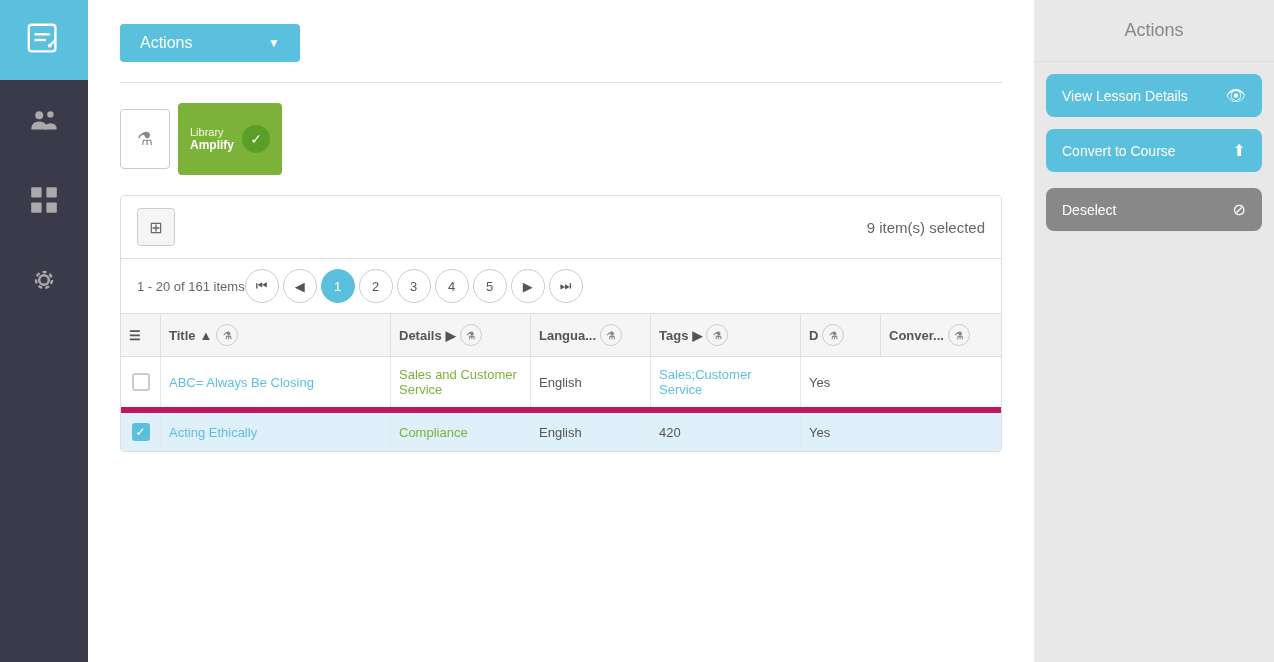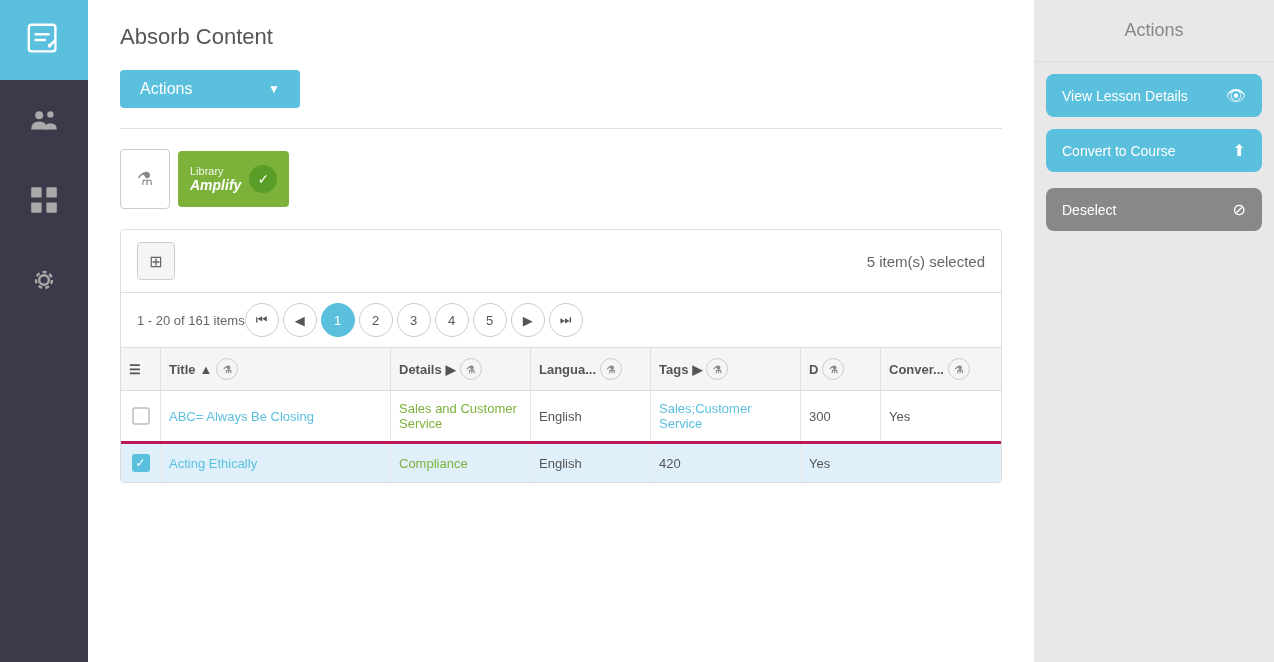--- a/index.html
+++ b/index.html
@@ -94,25 +94,25 @@
       font-size: 18px;
     }
     .library-tag {
       background: #7cb23a;
       color: white;
       border-radius: 4px;
       padding: 6px 12px;
       display: flex;
       align-items: center;
       gap: 8px;
-      height: 56px;
+      height: 72px;
       cursor: pointer;
     }
     .library-tag .lib-text { font-size: 11px; opacity: 0.9; }
-    .library-tag .lib-name { font-size: 14px; font-weight: bold; font-style: italic; }
+    .library-tag .lib-name { font-size: 12px; font-weight: bold; }
     .library-tag .check-circle {
       width: 28px; height: 28px;
       background: #5a9e28;
       border-radius: 50%;
       display: flex; align-items: center; justify-content: center;
       color: white; font-size: 14px;
     }
 
     
     .table-container {
@@ -192,21 +192,21 @@
       display: flex; align-items: center; justify-content: center;
       font-size: 10px;
       cursor: pointer;
       color: #888;
     }
 
     
     .data-row {
       display: grid;
       grid-template-columns: 40px 1fr 140px 120px 150px 80px 120px;
-      border-bottom: 3px solid #be185d;
+      border-bottom: 6px solid #be185d;
       background: #fff;
     }
     .data-row.selected { background: #dff0fa; }
     .data-row:last-child { border-bottom: none; }
     .cell {
       padding: 10px 8px;
       font-size: 13px;
       color: #555;
       display: flex;
       align-items: center;
@@ -297,21 +297,20 @@
 
   <div class="sidebar-item">
     <svg viewBox="0 0 40 40">
       <circle cx="20" cy="20" r="6" fill="none" stroke="#aaa" stroke-width="3"></circle>
       <circle cx="20" cy="20" r="10" fill="none" stroke="#aaa" stroke-width="3" stroke-dasharray="5 4"></circle>
     </svg>
   </div>
 </div>
 
 <div class="main-content">
-  <h1 class="page-title">Absorb Content</h1>
 
   <button class="actions-btn">
     <span>Actions</span>
     <span class="chevron">▼</span>
   </button>
 
   <hr class="divider">
 
   <div class="filter-row">
     <button class="filter-btn">
@@ -325,21 +324,21 @@
       <div class="check-circle">✓</div>
     </div>
   </div>
 
   <div class="table-container">
 
     <div class="table-header-row">
       <div class="table-icon-btn">
         <span>⊞</span>
       </div>
-      <span class="selected-count">5 item(s) selected</span>
+      <span class="selected-count">9 item(s) selected</span>
     </div>
 
     <div class="pagination-row">
       <span class="items-count">1 - 20 of 161 items</span>
       <div class="pagination-controls">
         <button class="page-btn">⏮</button>
         <button class="page-btn">◀</button>
         <button class="page-btn active">1</button>
         <button class="page-btn">2</button>
         <button class="page-btn">3</button>
@@ -384,21 +383,20 @@
     </div>
 
     <div class="data-row">
       <div class="cell checkbox-cell">
         <div class="checkbox"></div>
       </div>
       <div class="cell link">ABC= Always Be Closing</div>
       <div class="cell topic">Sales and Customer Service</div>
       <div class="cell">English</div>
       <div class="cell link">Sales;Customer Service</div>
-      <div class="cell">300</div>
       <div class="cell">Yes</div>
     </div>
 
     <div class="data-row selected">
       <div class="cell checkbox-cell">
         <div class="checkbox checked">✓</div>
       </div>
       <div class="cell link">Acting Ethically</div>
       <div class="cell topic">Compliance</div>
       <div class="cell">English</div>

